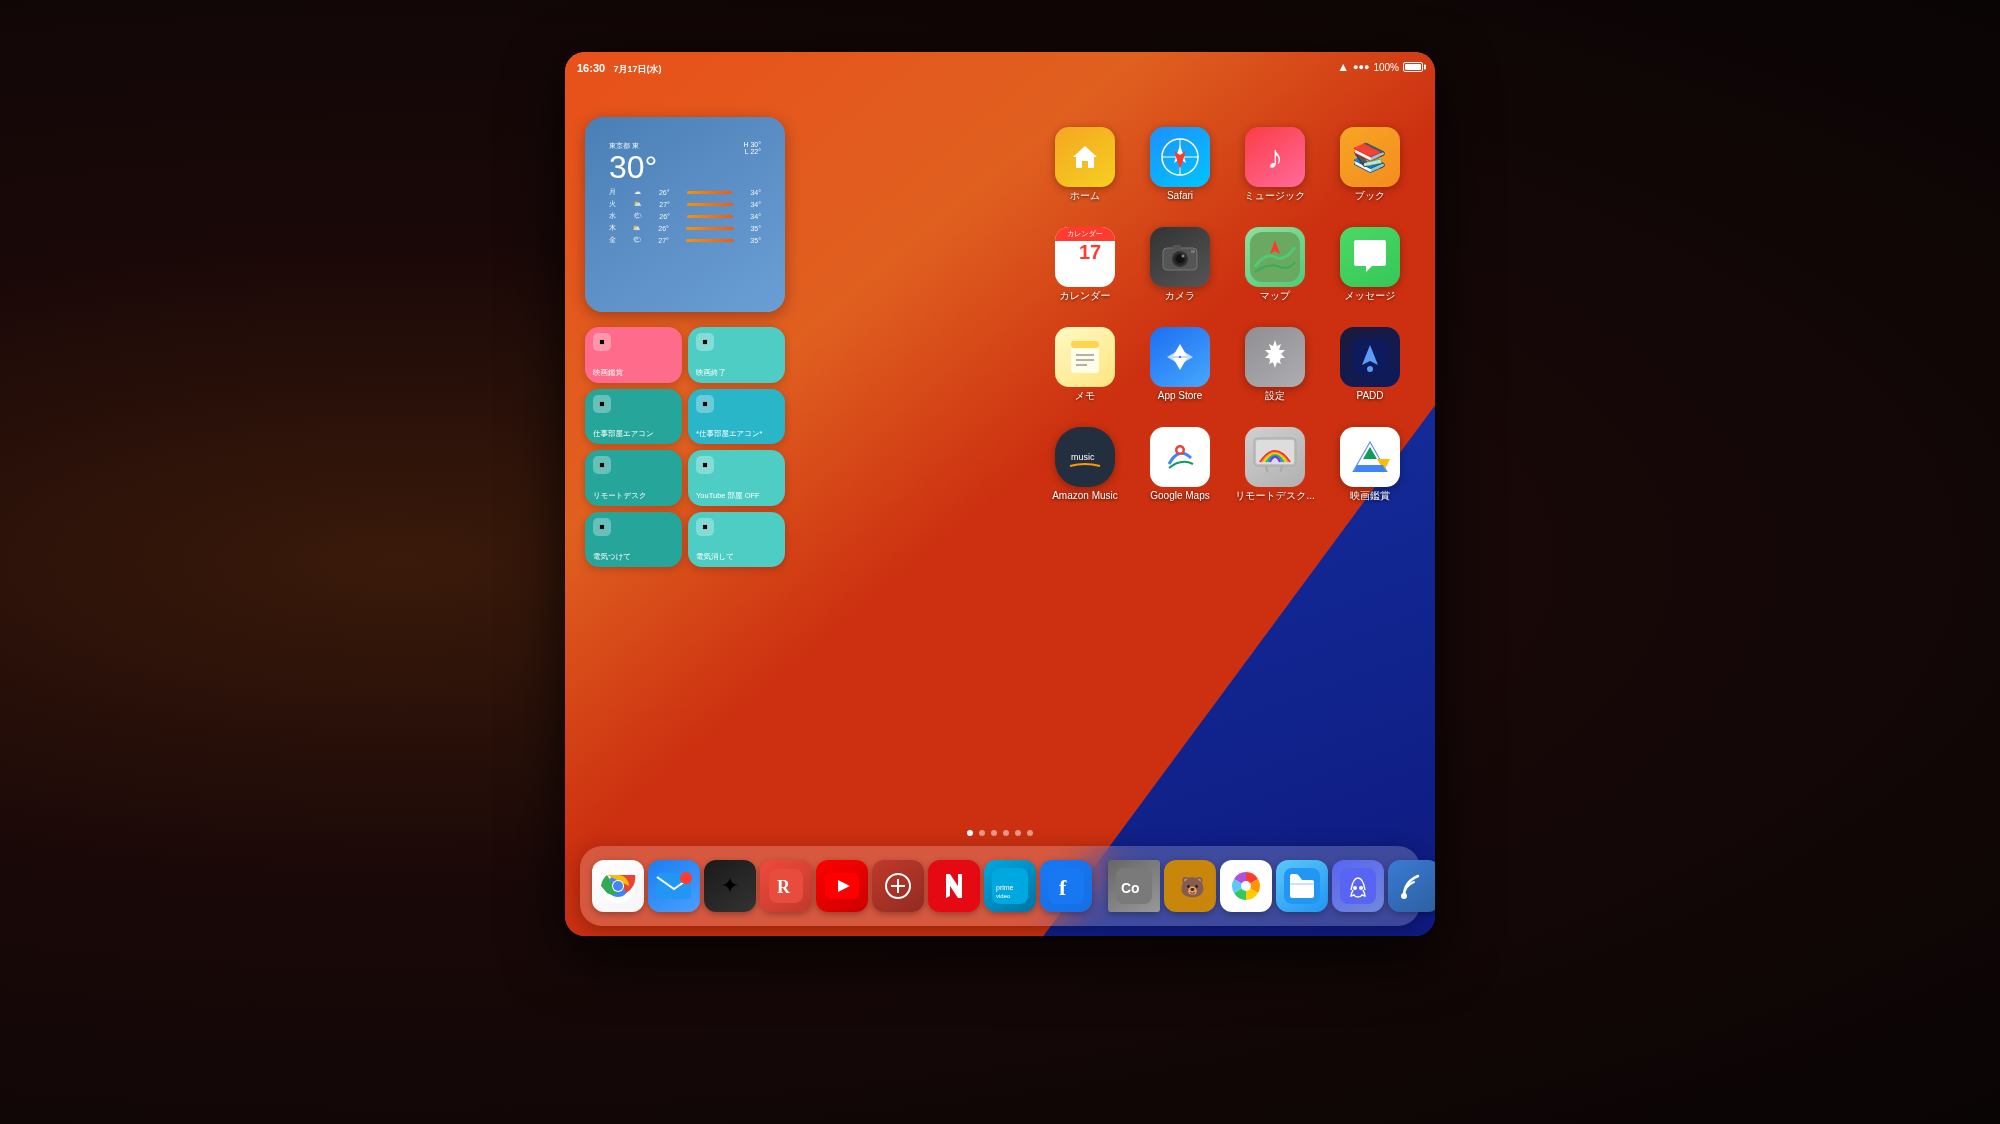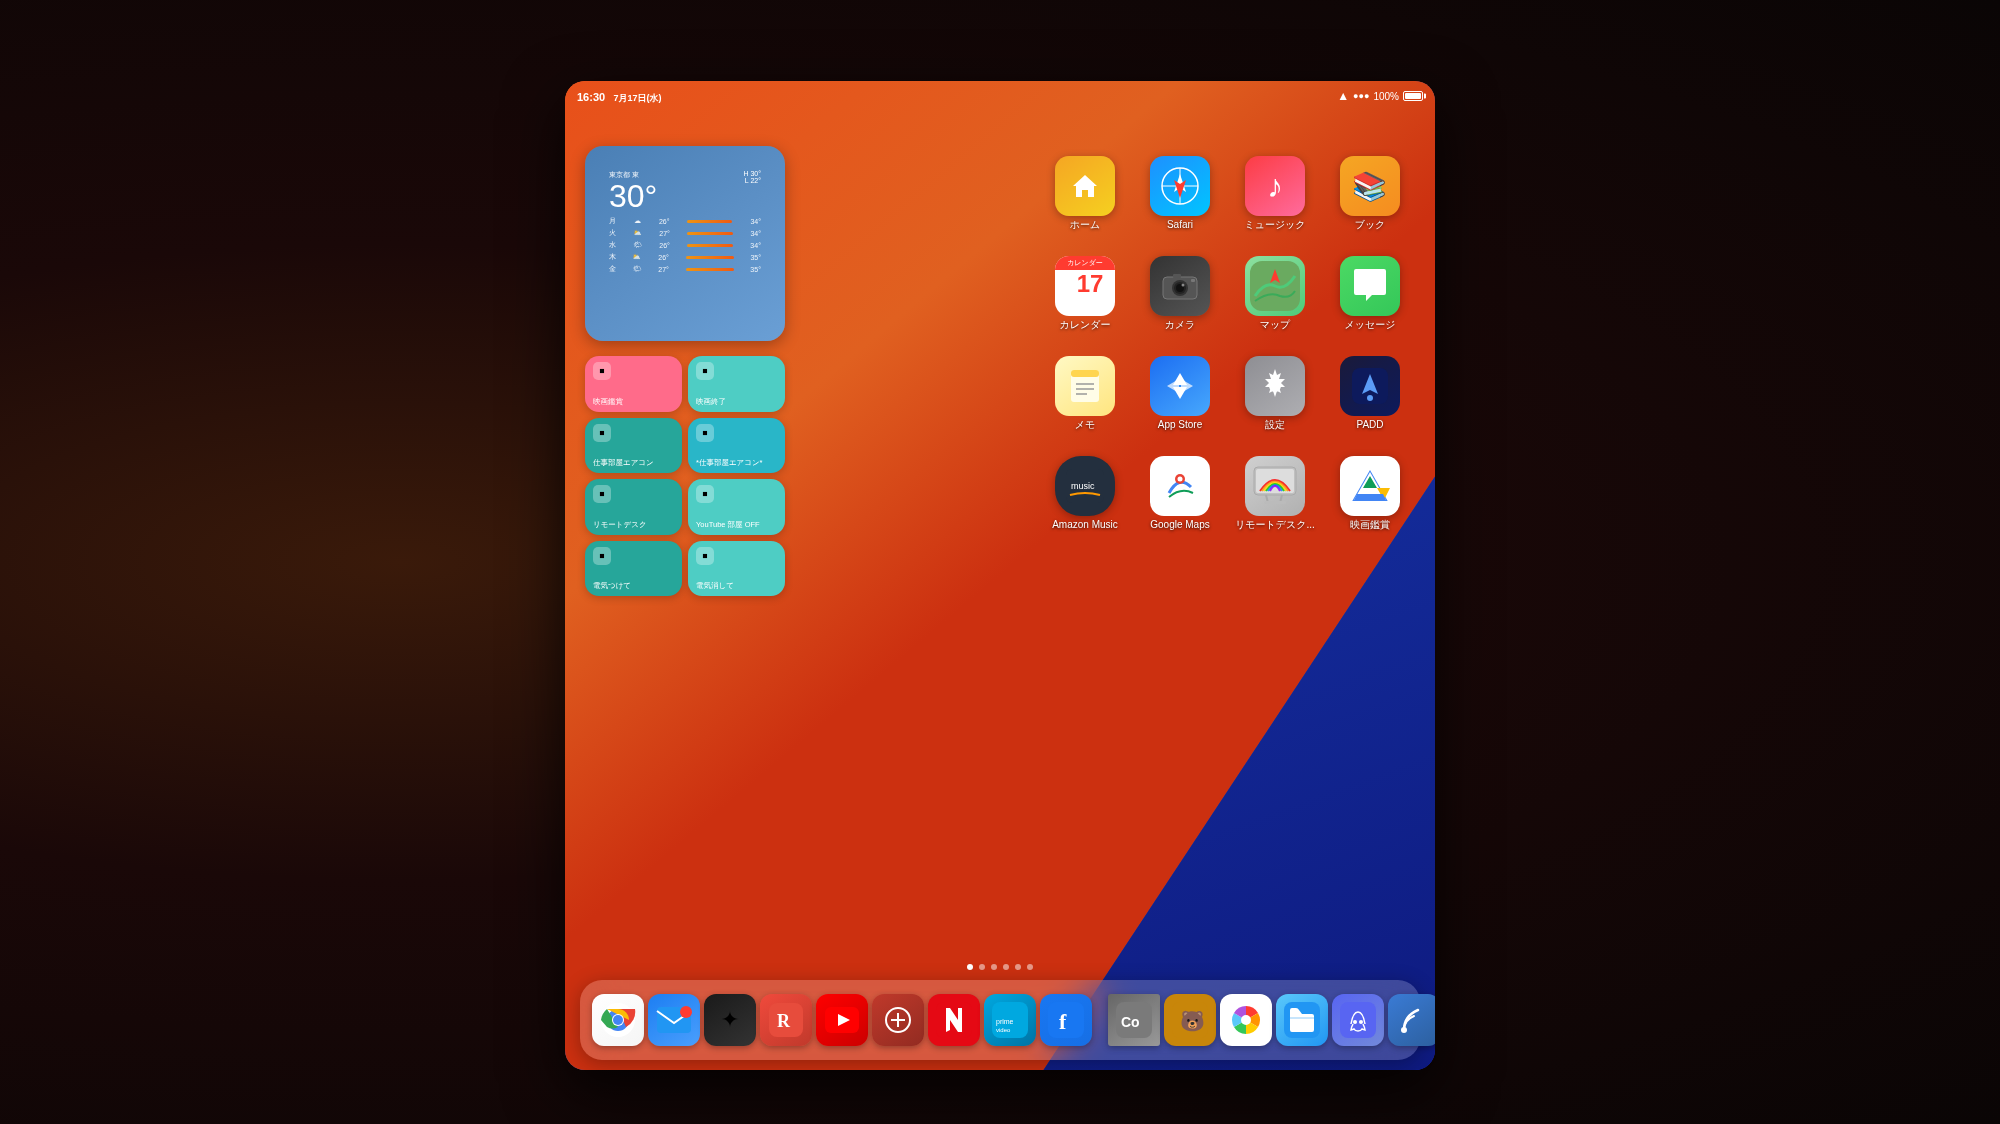--- a/index.html
+++ b/index.html
@@ -25,25 +25,24 @@
     .ipad-container {
       position: relative;
       width: 870px;
       height: 1020px;
       z-index: 1;
     }
 
     .ipad-screen {
       position: relative;
       width: 870px;
-      height: 989px;
+      height: 884px;
       border-radius: 20px;
       overflow: hidden;
       box-shadow: 0 20px 60px rgba(0,0,0,0.8);
-      margin-top: 29px;
     }
 
     
     .wallpaper {
       position: absolute;
       inset: 0;
       background: 
         linear-gradient(135deg, 
           #e85c20 0%, 
           #e06020 15%,
@@ -369,21 +368,21 @@
       text-align: center;
       border-radius: 8px 8px 0 0;
       padding: 2px;
       position: absolute;
       top: 0;
       left: 0;
       right: 0;
     }
     .calendar-num {
       color: #ff3b30;
-      font-size: 24px;
+      font-size: 20px;
       font-weight: bold;
       text-align: center;
       margin-top: 14px;
       padding-left: 10px;
     }
     .calendar-wrap {
       position: relative;
       width: 60px;
       height: 60px;
       background: white;

